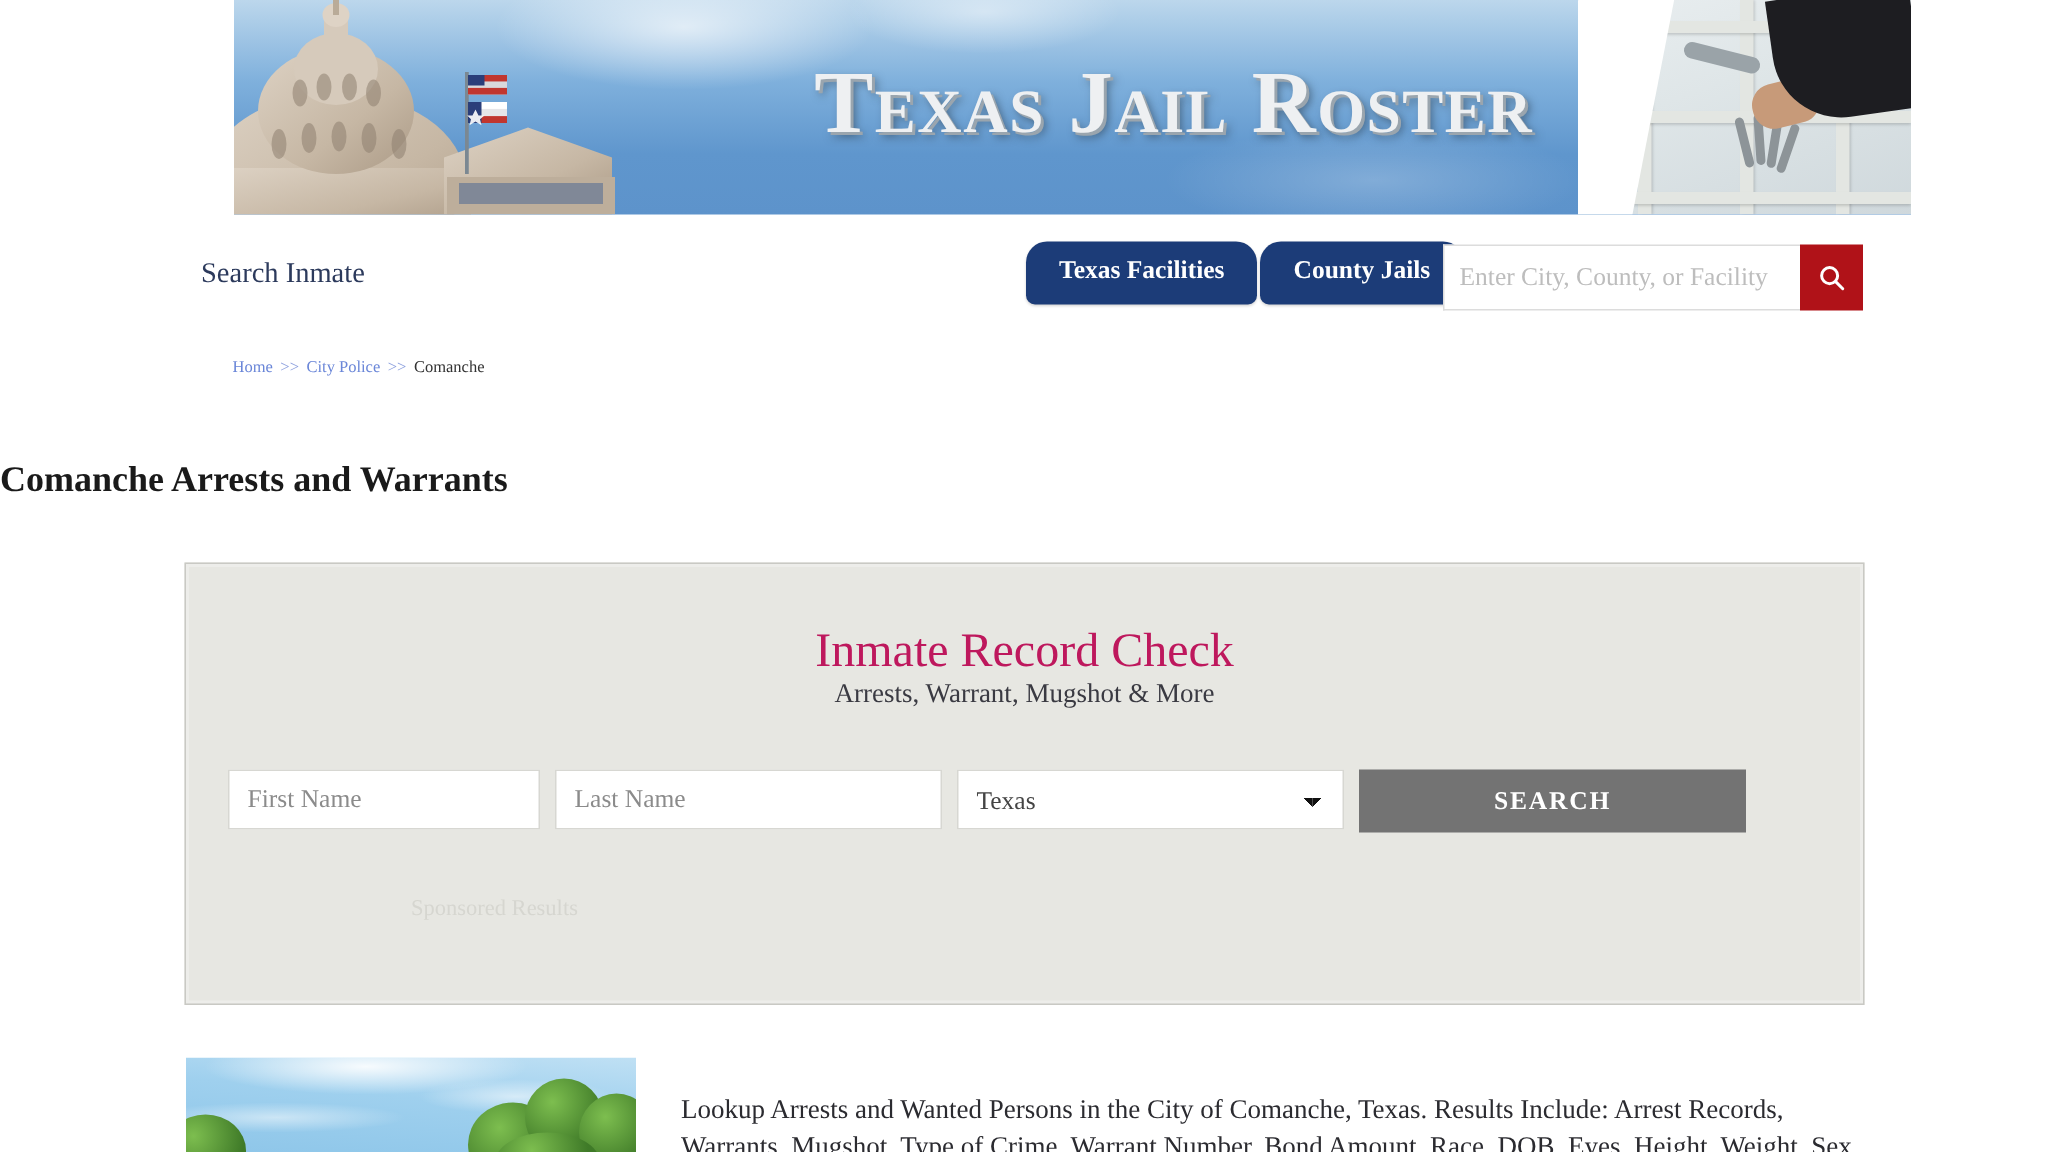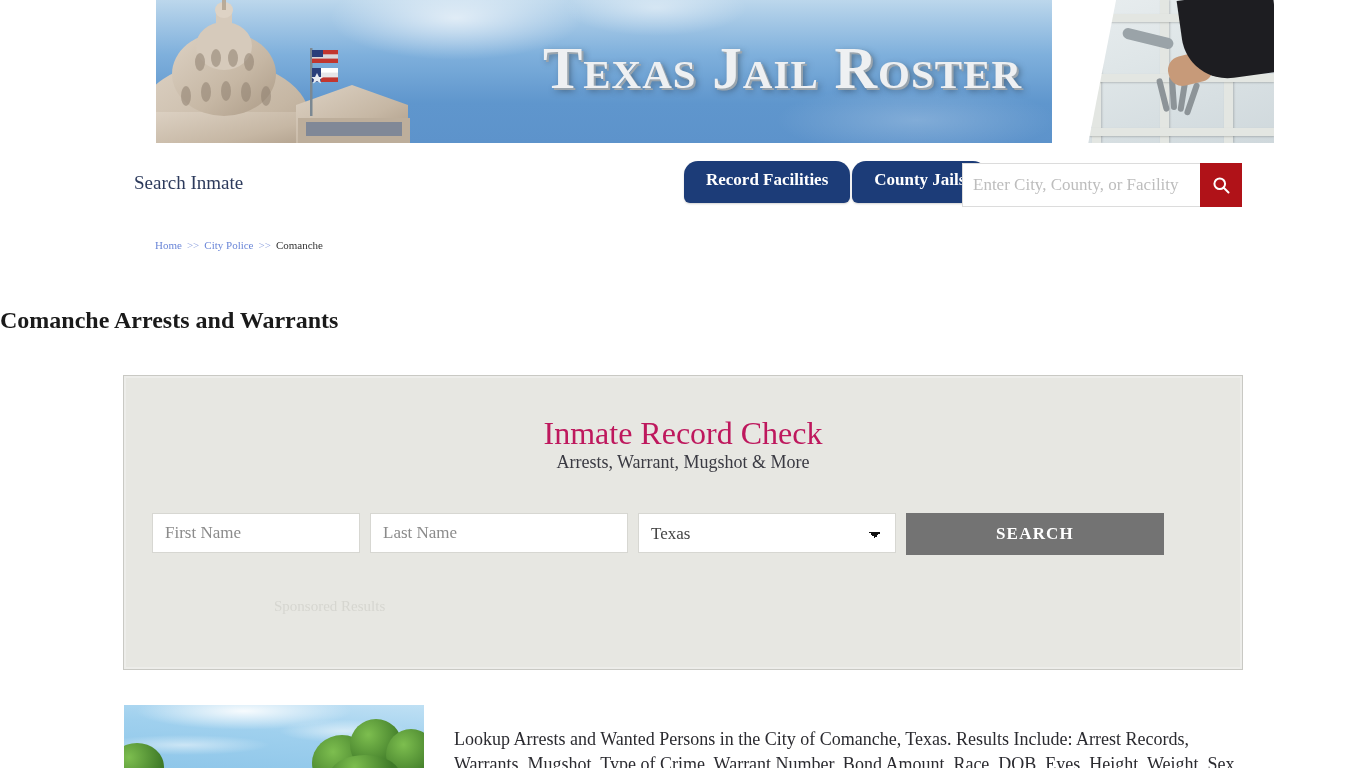--- a/index.html
+++ b/index.html
@@ -259,21 +259,21 @@
       <div class="jail-wedge2"></div>
     </div>
 
     <div class="banner-title">Texas Jail Roster</div>
   </div>
 
   <div class="navrow">
     <div class="search-inmate">Search Inmate</div>
 
     <div class="tabs">
-      <div class="tab">Record Facilities</div>
+      <div class="tab">Texas Facilities</div>
       <div class="tab">County Jails</div>
     </div>
 
     <div class="search-wrap">
       <input class="search-input" type="text" placeholder="Enter City, County, or Facility" style="">
       <button class="search-btn">
         <svg width="20" height="20" viewBox="0 0 24 24" fill="none" stroke="#ffffff" stroke-width="2.4">
           <circle cx="10.5" cy="10.5" r="6.4"></circle>
           <line x1="15.3" y1="15.3" x2="21" y2="21" stroke-linecap="round"></line>
         </svg>

